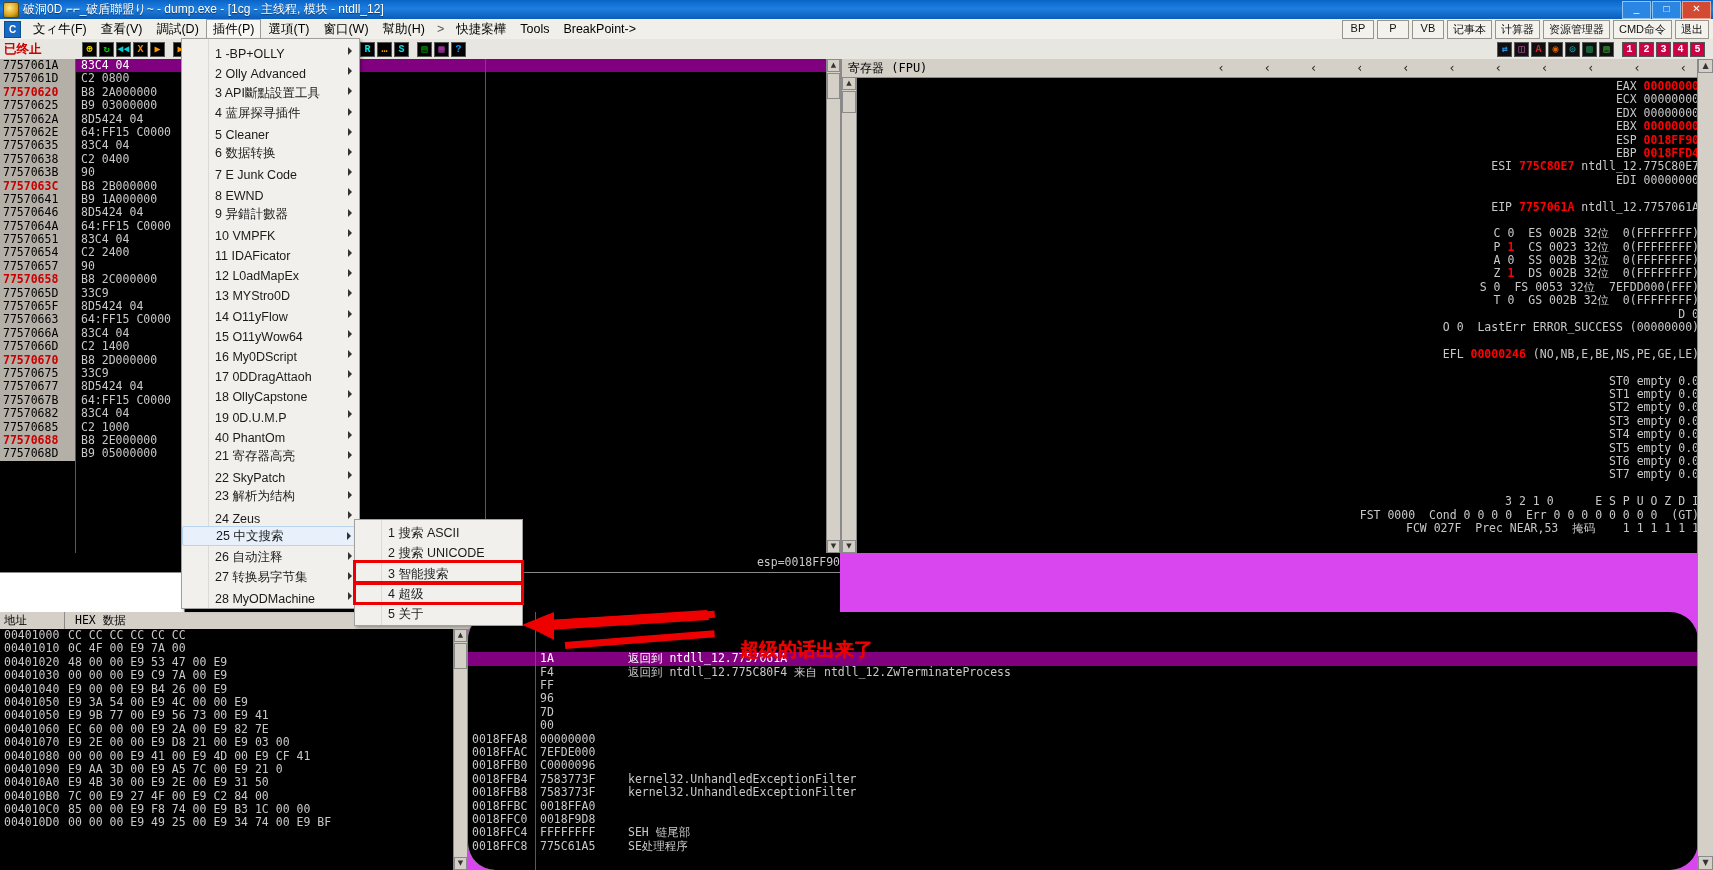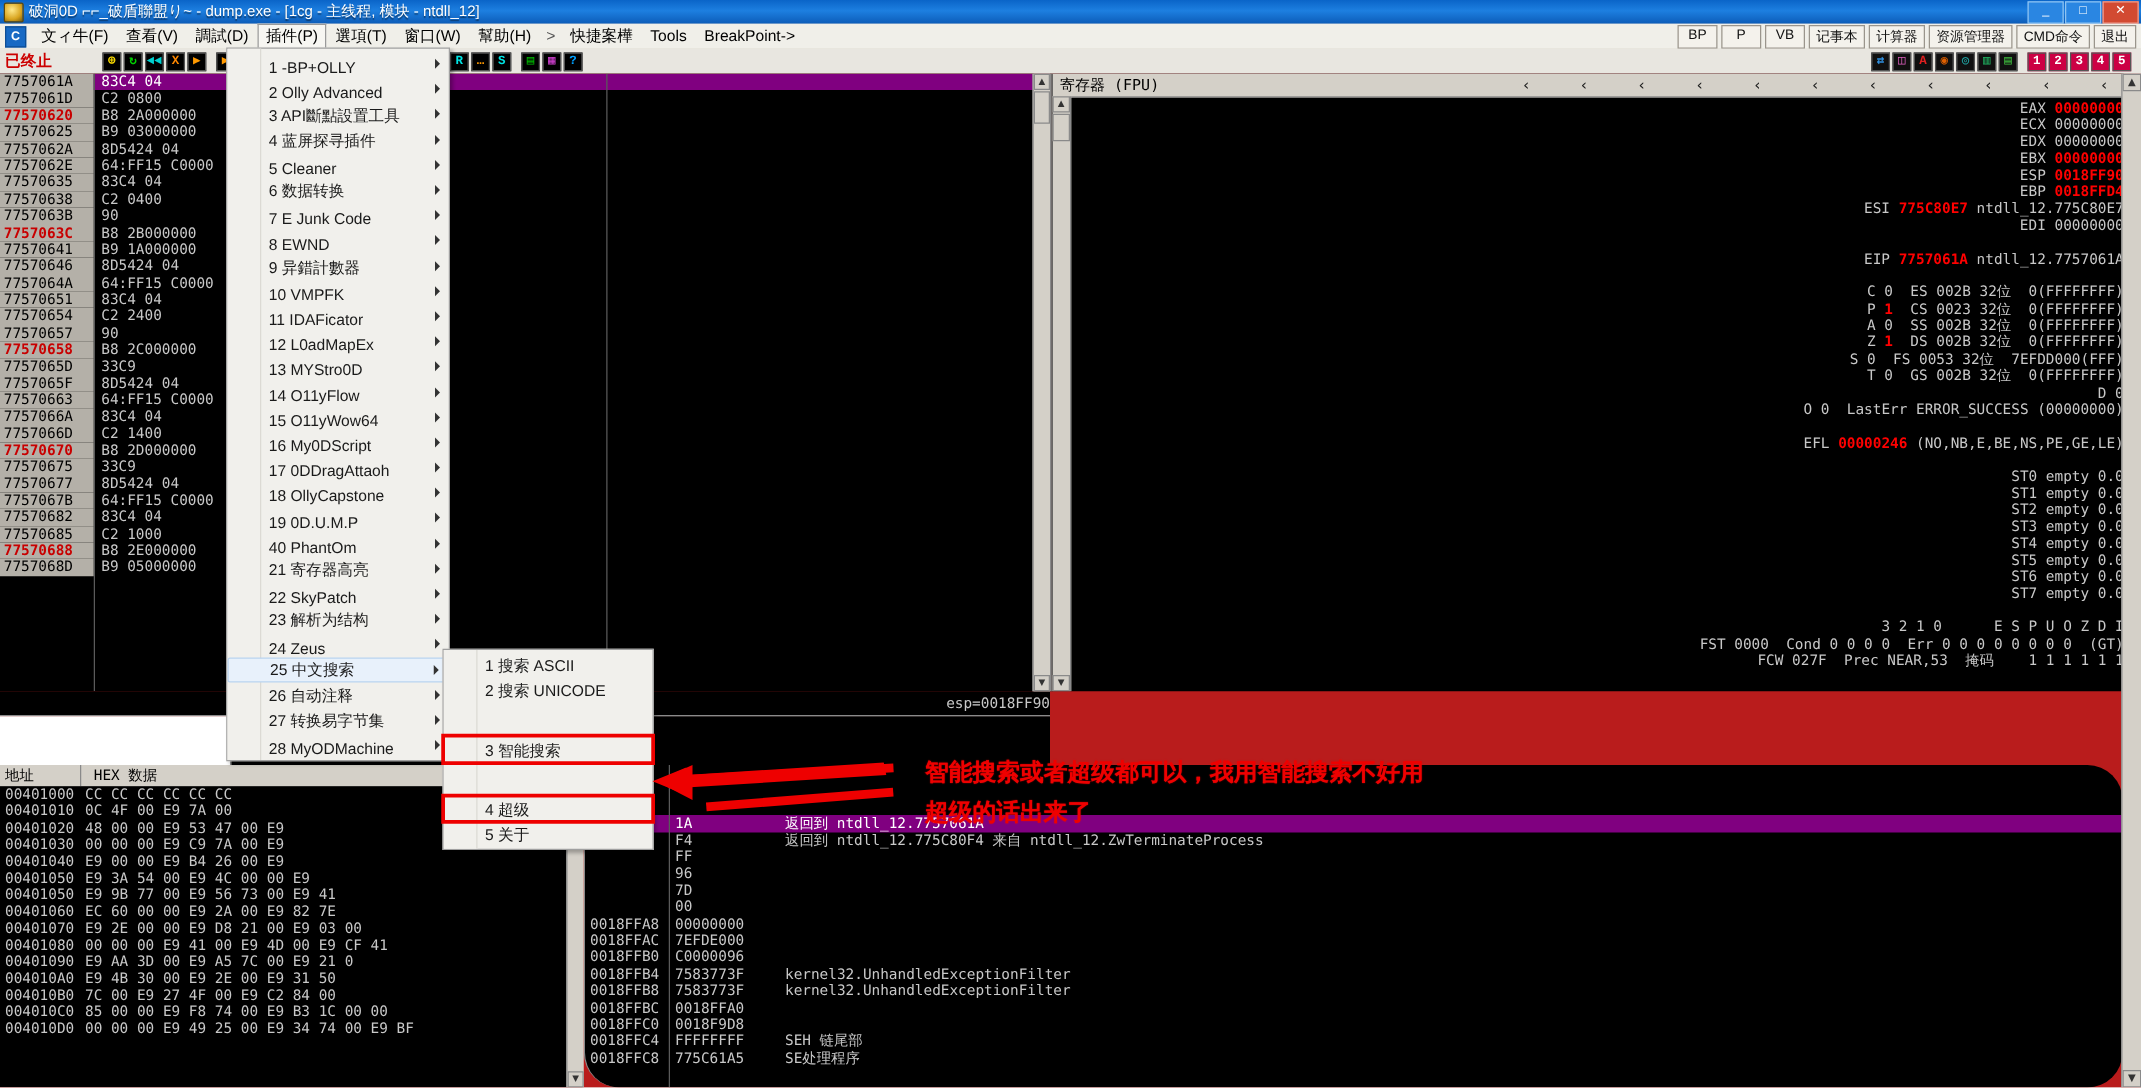--- a/index.html
+++ b/index.html
@@ -90,21 +90,21 @@
     border: 1px solid #555; box-sizing: border-box;
     font-size: 10px; line-height: 13px; text-align: center;
     color: #00e5e5; font-weight: bold;
     font-family: "Liberation Mono", monospace;
   }
   .tb-gap { width: 8px; }
 
   
   .workarea {
     position: absolute; left: 0; top: 59px; width: 1713px; height: 811px;
-    background: #b91c1c;
+    background: #d946ef;
   }
 
   
   .pane { position: absolute; background: #000; overflow: hidden; }
   .mono {
     font-family: "DejaVu Sans Mono", "Liberation Mono", monospace;
     font-size: 11.5px; line-height: 13.4px; white-space: pre;
   }
   .disasm {
     left: 0; top: 0; width: 840px; height: 494px;
@@ -249,21 +249,21 @@
   .dd-item .arrow-r {
     position: absolute; right: 7px; top: 50%; transform: translateY(-50%);
     width: 0; height: 0; border-left: 4px solid #333;
     border-top: 4px solid transparent; border-bottom: 4px solid transparent;
   }
   .dd-item.hl {
     background: #e8f1fb; border: 1px solid #b9d4ef; box-sizing: border-box;
     border-radius: 2px;
   }
   .dd-item.boxed {
-    outline: 3px solid #ee0000; outline-offset: -1px; z-index: 2; margin-top: 27px;
+    outline: 3px solid #ee0000; outline-offset: -1px; z-index: 2;
   }
 
   #plugin-menu { left: 181px; top: 38px; width: 177px; }
   #cn-submenu  { left: 354px; top: 519px; width: 167px; }
 
   
   .annot {
     position: absolute; z-index: 120;
     color: #ee0000; font-weight: bold;
     font-family: "DejaVu Sans", sans-serif;
@@ -570,16 +570,15 @@
   <svg class="arrow-svg" width="380" height="90" style="left:520px; top:598px;">
     <g>
       <polygon points="5,27 32,16 32,22 190,12 192,22 32,32 32,38" fill="#ee0000" transform="translate(-3,0)"></polygon>
       <polygon points="5,27 30,17 30,23 28,23" fill="#ee0000"></polygon>
       <rect x="30" y="22" width="165" height="7" fill="#ee0000" transform="rotate(-3.2 30 25)"></rect>
       <rect x="45" y="44" width="150" height="7" fill="#ee0000" transform="rotate(-4.5 45 47)"></rect>
       <polygon points="5,27 34,14 34,42" fill="#ee0000"></polygon>
     </g>
   </svg>
 
-  <div class="annot" style="left:740px; top:605px;">智能搜索或者超级都可以，我用智能搜索不好用</div>
   <div class="annot" style="left:740px; top:637px;">超级的话出来了</div>
 
 </div>
 
 </body></html>

